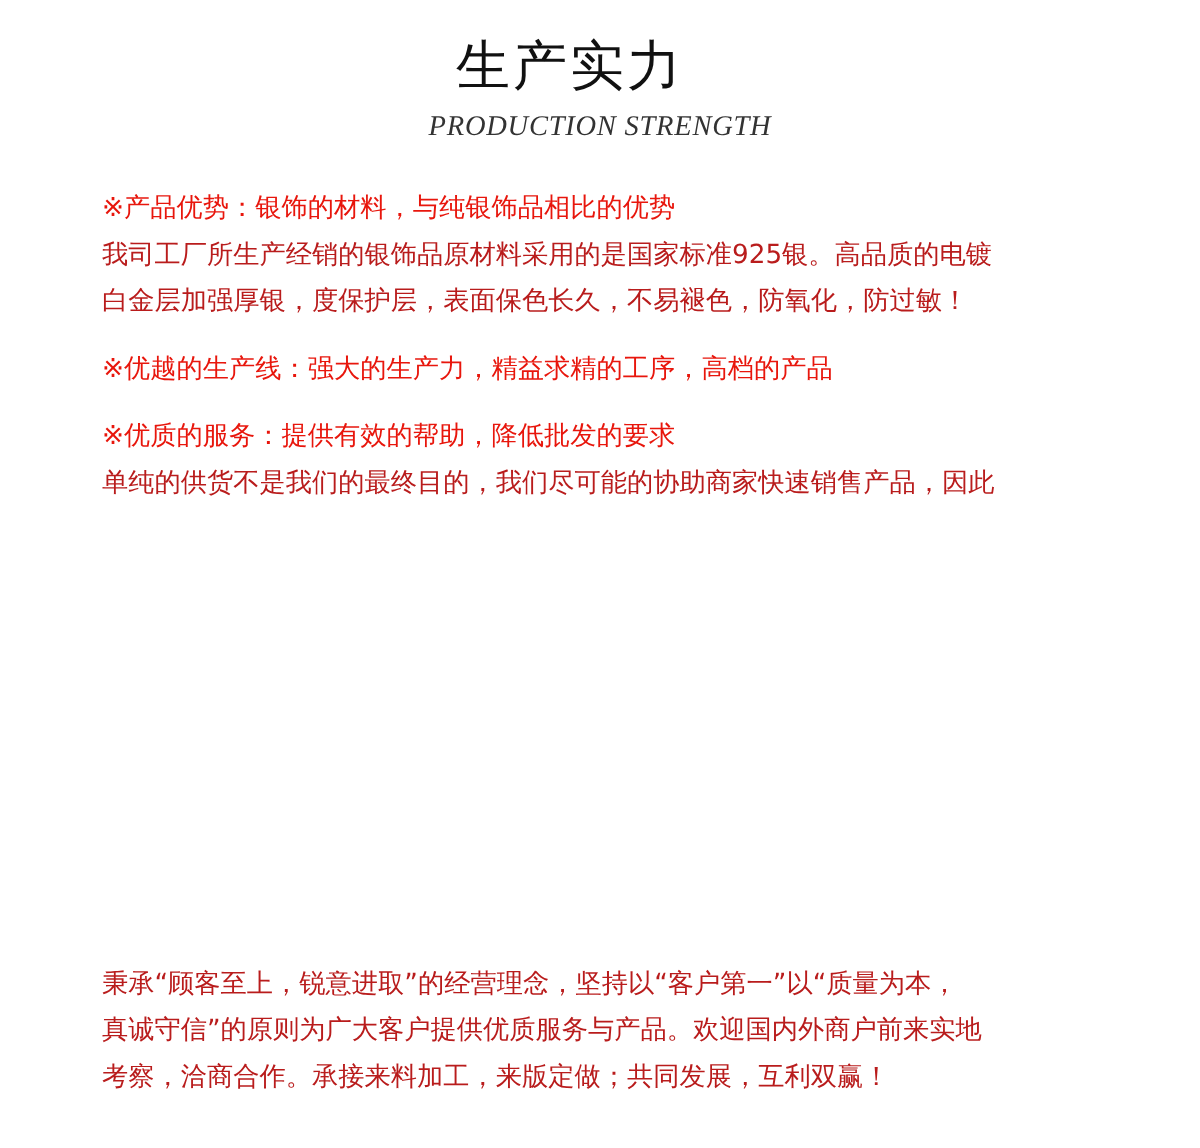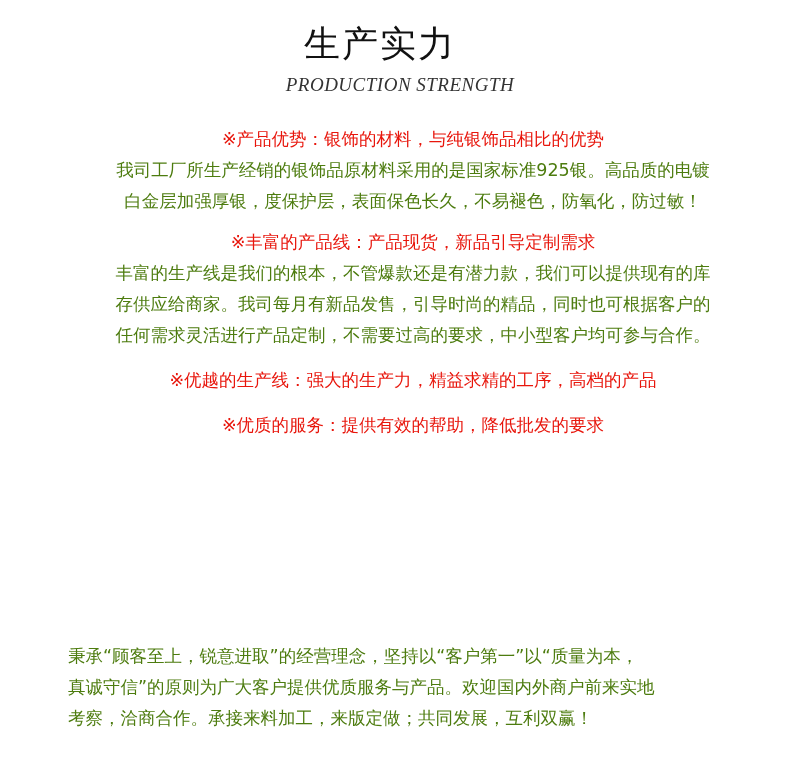--- a/index.html
+++ b/index.html
@@ -4,57 +4,50 @@
 <style>
   html, body { margin: 0; padding: 0; background: #ffffff; }
   body { width: 800px; height: 765px; position: relative; overflow: hidden;
          font-family: "DejaVu Sans", "Liberation Sans", sans-serif; color: #1a1a1a; }
   .title { position: absolute; left: 0; width: 760px; top: 20px; text-align: center;
            font-size: 36px; color: #111; letter-spacing: 2px; }
   .subtitle { position: absolute; left: 0; width: 800px; top: 74px; text-align: center;
               font-family: "Liberation Serif", "DejaVu Serif", serif; font-size: 19px;
               color: #333; letter-spacing: 0.5px; font-style: italic; }
   .content { position: absolute; left: 68px; top: 124px; width: 690px; }
-  .section { margin-bottom: 10px; text-align: center; }
+  .section { margin-bottom: 10px; }
   .heading { color: #e8160c; font-size: 17.5px; line-height: 31px; white-space: nowrap; }
-  .para { font-size: 17.5px; line-height: 31px; color: #4d7c0f; }
+  .para { font-size: 17.5px; line-height: 31px; color: #b91c1c; }
   .para .line { display: block; white-space: nowrap; }
   .closing { position: absolute; left: 68px; top: 641px; width: 700px; }
 </style>
 </head>
 <body>
 
 <div class="title">生产实力</div>
 <div class="subtitle">PRODUCTION STRENGTH</div>
 
 <div class="content">
   <div class="section">
     <div class="heading">※产品优势：银饰的材料，与纯银饰品相比的优势</div>
     <div class="para">
       <span class="line">我司工厂所生产经销的银饰品原材料采用的是国家标准925银。高品质的电镀</span>
       <span class="line">白金层加强厚银，度保护层，表面保色长久，不易褪色，防氧化，防过敏！</span>
     </div>
   </div>
 
-  <div class="section">
-    <div class="heading">※丰富的产品线：产品现货，新品引导定制需求</div>
-    <div class="para">
-      <span class="line">丰富的生产线是我们的根本，不管爆款还是有潜力款，我们可以提供现有的库</span>
-      <span class="line">存供应给商家。我司每月有新品发售，引导时尚的精品，同时也可根据客户的</span>
-      <span class="line">任何需求灵活进行产品定制，不需要过高的要求，中小型客户均可参与合作。</span>
-    </div>
-  </div>
 
   <div class="section" style="margin-top:14px;">
     <div class="heading">※优越的生产线：强大的生产力，精益求精的工序，高档的产品</div>
   </div>
 
   <div class="section" style="margin-top:14px;">
     <div class="heading">※优质的服务：提供有效的帮助，降低批发的要求</div>
     <div class="para">
+      <span class="line">单纯的供货不是我们的最终目的，我们尽可能的协助商家快速销售产品，因此</span>
     </div>
   </div>
 </div>
 
 <div class="closing para">
   <span class="line">秉承“顾客至上，锐意进取”的经营理念，坚持以“客户第一”以“质量为本，</span>
   <span class="line">真诚守信”的原则为广大客户提供优质服务与产品。欢迎国内外商户前来实地</span>
   <span class="line">考察，洽商合作。承接来料加工，来版定做；共同发展，互利双赢！</span>
 </div>
 

